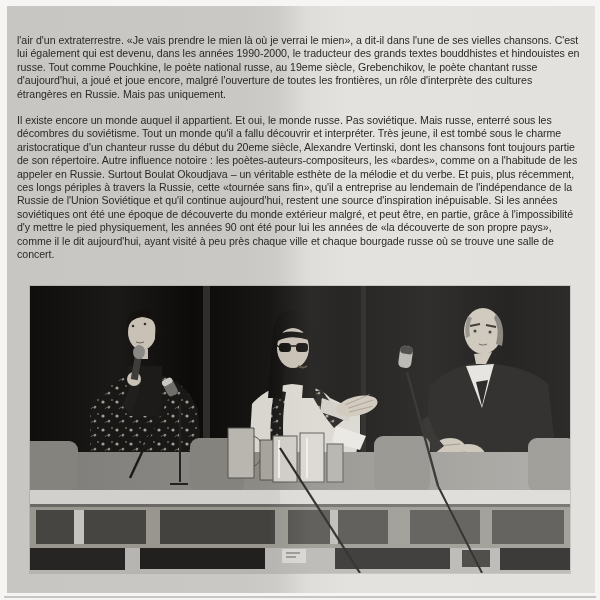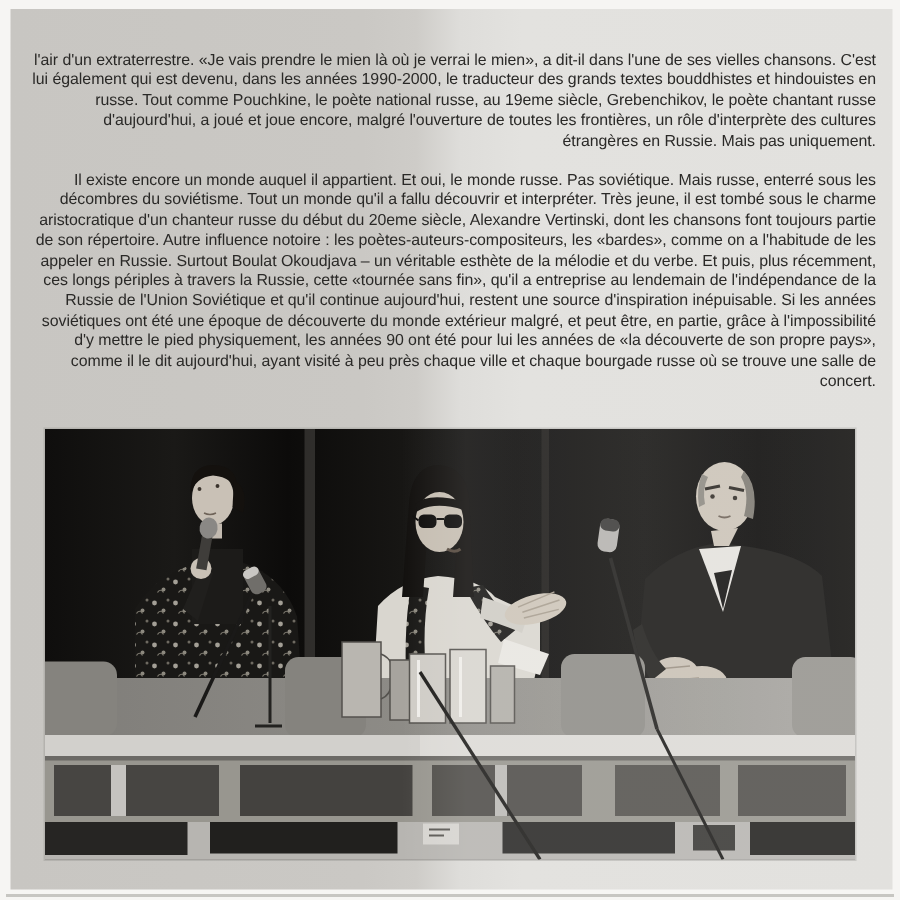--- a/index.html
+++ b/index.html
@@ -12,21 +12,21 @@
     position:absolute;left:7px;top:6px;width:588px;height:587px;
     background:linear-gradient(90deg,#c8c6c2 0%,#cac8c4 40%,#ceccc8 46%,#deddda 51%,#e3e2df 58%,#e2e1de 100%);
   }
   .bottom-edge-line{
     position:absolute;left:4px;right:4px;bottom:2px;height:2px;
     background:#a9a7a2;opacity:.6;
   }
   .text-block{
     position:absolute;left:10px;top:28px;width:567px;
     color:#2a2927;font-size:10.6px;line-height:13.4px;
-    letter-spacing:-0.03px;text-align:right;
+    letter-spacing:-0.03px;text-align:left;
   }
   .text-block p{margin:0 0 13px 0;}
   .photo-frame{
     position:absolute;left:23px;top:280px;width:540px;height:287px;
     box-shadow:0 0 0 1px rgba(120,118,114,.25);
   }
   .photo-frame svg{display:block;width:540px;height:287px;}
 </style>
 </head>
 <body>

